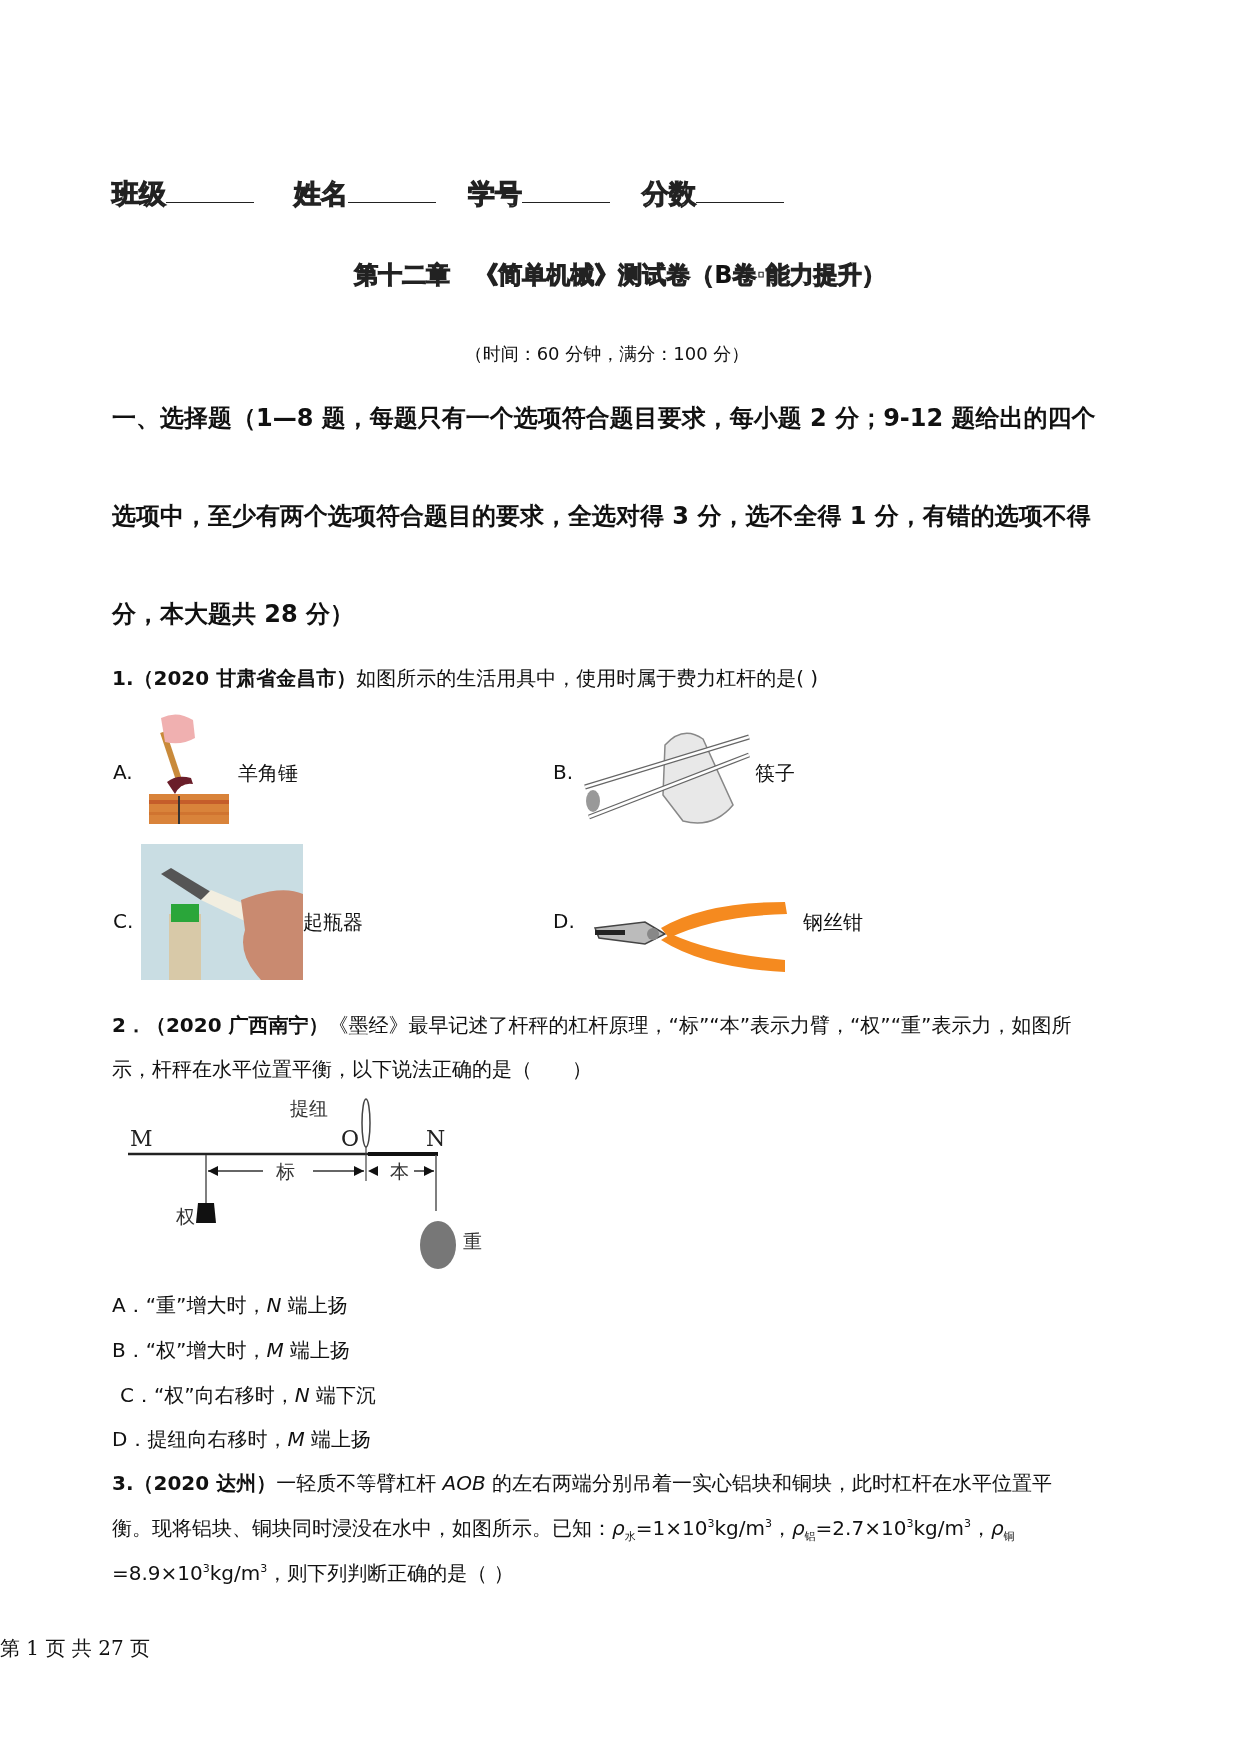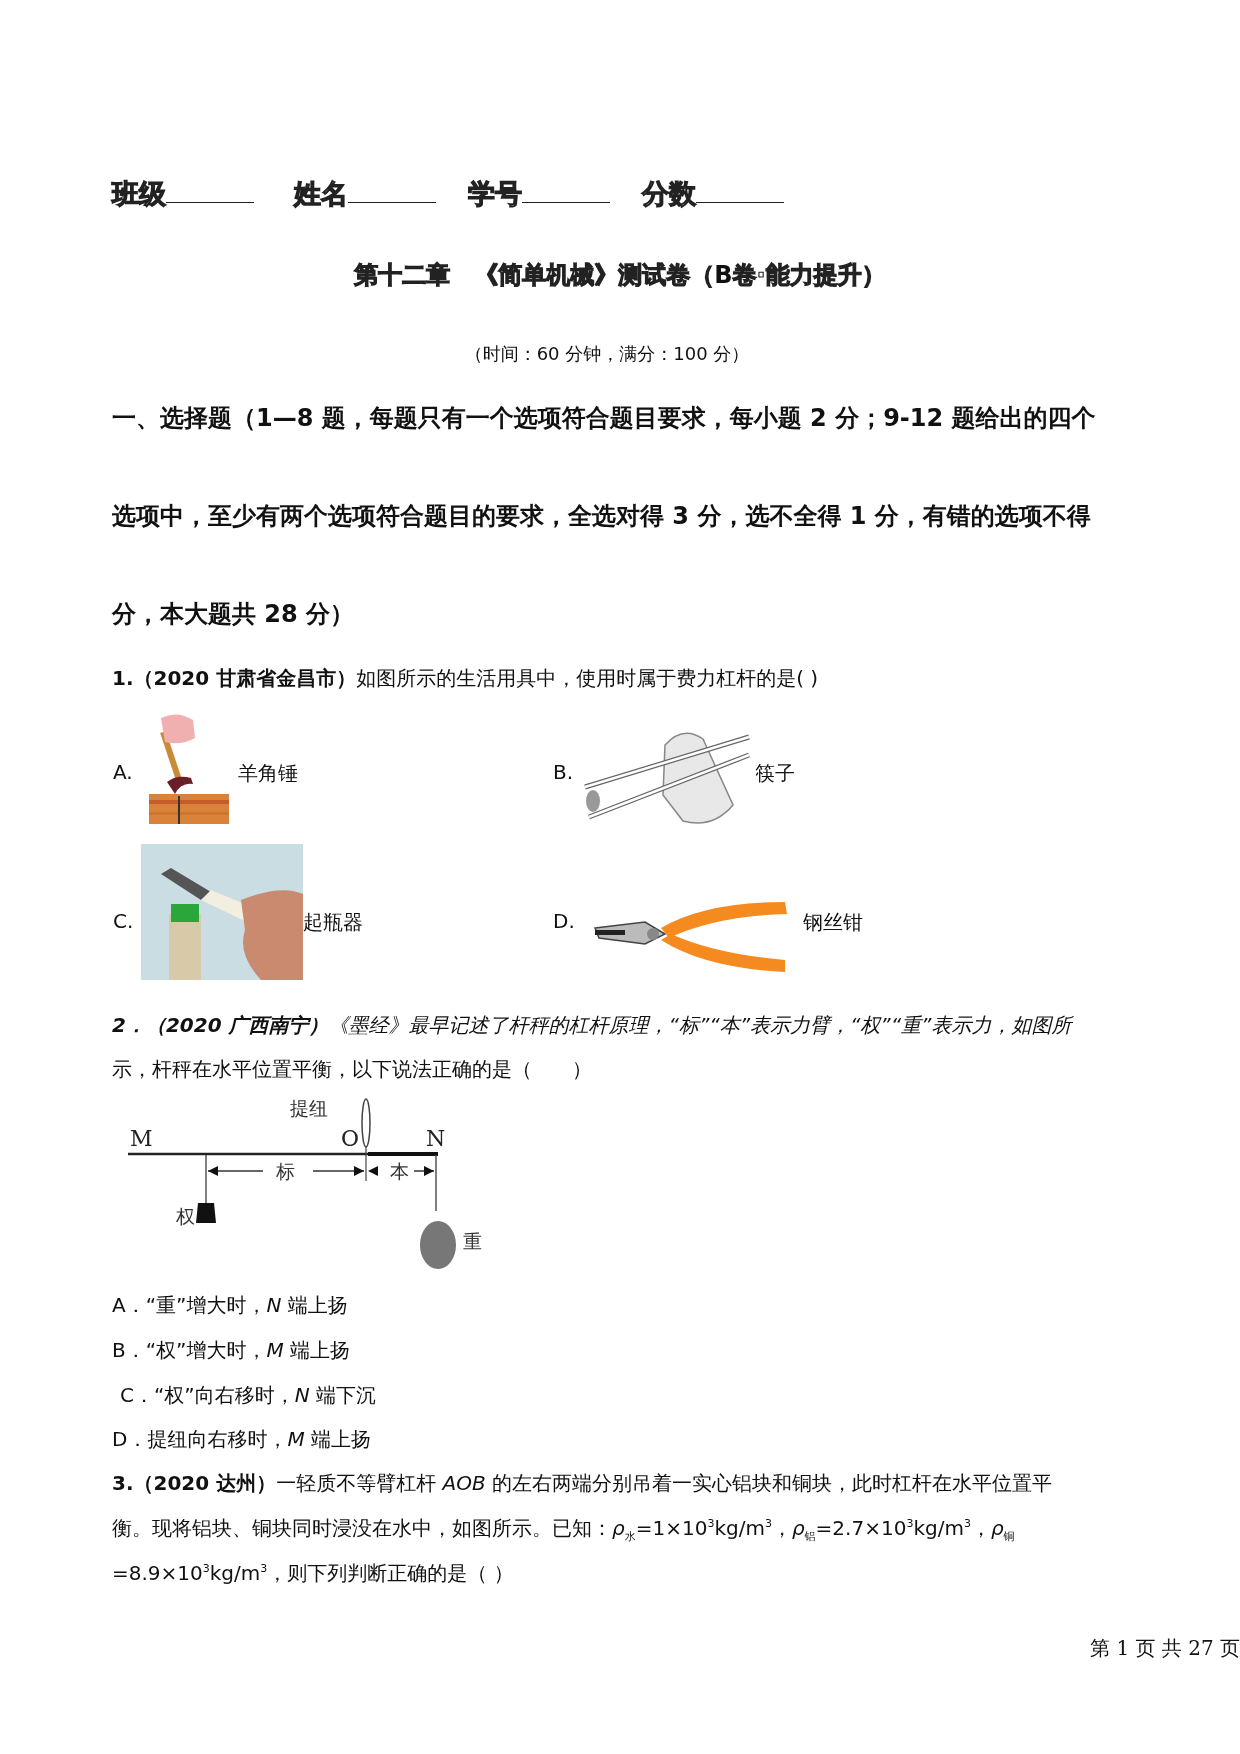--- a/index.html
+++ b/index.html
@@ -13,21 +13,21 @@
   .title .b { color: #111; -webkit-text-stroke: 0; }
   .subtitle { top: 342px; left: 0; width: 1146px; text-align: center; font-size: 18px; padding-left: 34px; }
   .section { left: 112px; font-size: 24px; font-weight: bold; color: #111; }
   .q { left: 112px; font-size: 20px; }
   .q .bold { font-weight: bold; }
   .opt-label { font-size: 20px; }
   .opt-text { font-size: 20px; }
   .img { position: absolute; }
   .italic { font-style: italic; }
   sup, sub { font-size: 11px; }
-  .footer { top: 1635px; left: 0; width: 1240px; text-align: right; font-size: 20px; font-family: "DejaVu Serif", serif; }
+  .footer { top: 1635px; left: 0; width: 1240px; text-align: left; font-size: 20px; font-family: "DejaVu Serif", serif; }
 </style>
 </head>
 <body>
 
 <div class="abs hdr outline" style="left:112px;"><span>班级</span><span class="blank"></span></div>
 <div class="abs hdr outline" style="left:294px;"><span>姓名</span><span class="blank"></span></div>
 <div class="abs hdr outline" style="left:468px;"><span>学号</span><span class="blank"></span></div>
 <div class="abs hdr outline" style="left:642px;"><span>分数</span><span class="blank"></span></div>
 
 <div class="abs title outline"><span>第十二章　《简单机械》测试卷（</span><span class="b">B</span><span>卷·能力提升）</span></div>
@@ -83,21 +83,21 @@
   <svg width="212" height="90" viewBox="0 0 212 90">
     <path d="M10 36 L60 30 L80 42 L60 52 L14 46 Z" fill="#bbb" stroke="#444" stroke-width="1.5"></path>
     <rect x="10" y="38" width="30" height="5" fill="#222"></rect>
     <circle cx="68" cy="42" r="6" fill="#888"></circle>
     <path d="M76 36 Q120 10 200 10 L202 22 Q130 24 84 46 Z" fill="#f58a1f"></path>
     <path d="M76 48 Q120 76 200 80 L200 68 Q130 62 86 42 Z" fill="#f58a1f"></path>
   </svg>
 </div>
 <div class="abs opt-text" style="left:803px; top:909px;">钢丝钳</div>
 
-<div class="abs q" style="top:1012px;font-style:italic;"><span class="bold">2．</span><span class="bold">（2020 广西南宁）</span><span>《墨经》最早记述了杆秤的杠杆原理，“标”“本”表示力臂，“权”“重”表示力，如图所</span></div>
+<div class="abs q" style="top:1012px;"><span class="bold">2．</span><span class="bold">（2020 广西南宁）</span><span>《墨经》最早记述了杆秤的杠杆原理，“标”“本”表示力臂，“权”“重”表示力，如图所</span></div>
 <div class="abs q" style="top:1056px;">示，杆秤在水平位置平衡，以下说法正确的是（　　）</div>
 
 <div class="img" style="left:118px; top:1093px; width:390px; height:180px;">
   <svg width="390" height="180" viewBox="0 0 390 180" font-family="DejaVu Serif, serif">
     <line x1="10" y1="61" x2="320" y2="61" stroke="#222" stroke-width="2.5"></line>
     <line x1="250" y1="61" x2="320" y2="61" stroke="#111" stroke-width="4"></line>
     <ellipse cx="248" cy="30" rx="4" ry="24" fill="none" stroke="#444" stroke-width="1.5"></ellipse>
     <line x1="248" y1="54" x2="248" y2="88" stroke="#444" stroke-width="1.2"></line>
     <text x="12" y="53" font-size="22" fill="#222">M</text>
     <text x="223" y="53" font-size="22" fill="#222">O</text>

